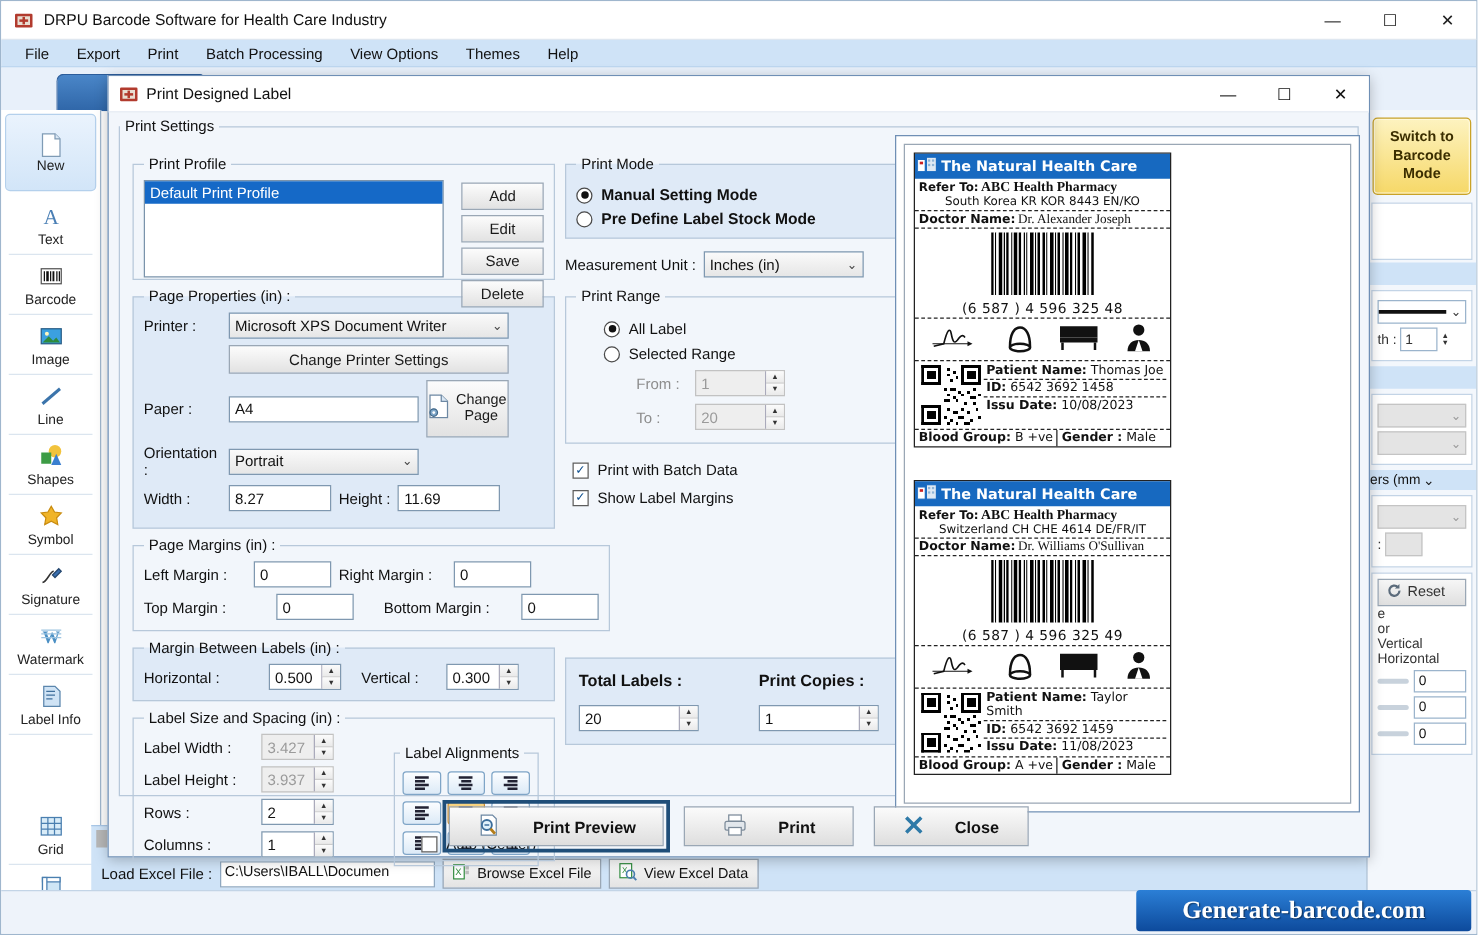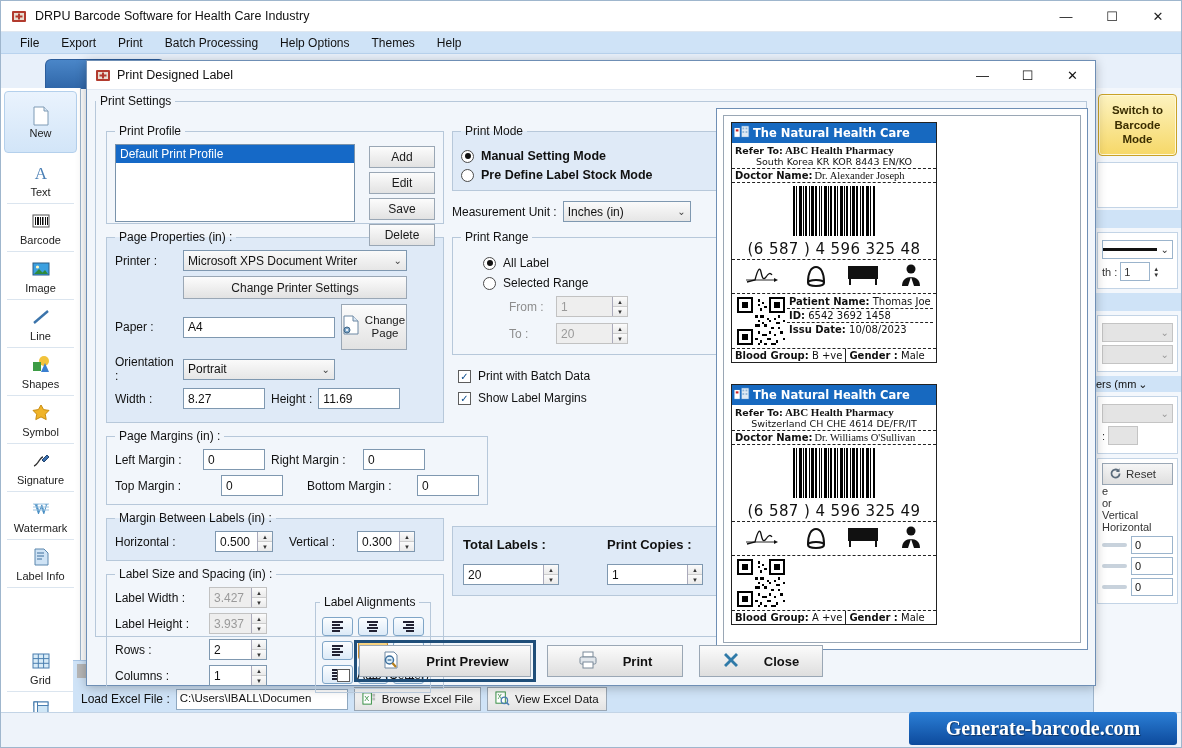--- a/index.html
+++ b/index.html
@@ -192,21 +192,21 @@
   .sec { border-bottom:1px dashed #222; padding:1px 3px; }
   .t-small { font-size:9.5px; }
   .t-bold { font-weight:bold; }
   .refer { display:flex; align-items:baseline; gap:2px; }
   .pharm { font-family:"Liberation Serif", serif; font-weight:bold; font-size:11px; }
   .addr { text-align:center; font-size:9.5px; }
   .docline { display:flex; align-items:baseline; gap:2px; font-size:10px; }
   .docname { font-family:"Liberation Serif", serif; font-size:10.5px; }
   .barcode { height:56px; display:flex; justify-content:center; align-items:stretch; gap:0; padding:3px 6px; }
   .barcode b { display:block; background:#000; height:100%; }
-  .bnum { text-align:center; font-size:15px; letter-spacing:.4px; }
+  .bnum { text-align:center; font-size:11px; letter-spacing:.4px; }
   .icons { display:flex; align-items:center; justify-content:space-around; height:34px; }
   .qrrow { display:flex; }
   .qr { width:48px; height:48px; margin:2px; }
   .pinfo { flex:1; }
   .pinfo div { border-bottom:1px dashed #222; font-size:10px; padding:1px 2px; }
   .pinfo div:last-child { border-bottom:none; }
   .bg-row { display:flex; font-size:10px; }
   .bg-row div { padding:1px 3px; }
   .bg-row .sepr { border-left:1px solid #222; }
 
@@ -238,21 +238,21 @@
       <div class="wbtn">☐</div>
       <div class="wbtn close">✕</div>
     </div>
   </div>
 
   <div class="menubar">
     <span>File</span>
     <span>Export</span>
     <span>Print</span>
     <span>Batch Processing</span>
-    <span>Help Options</span>
+    <span>View Options</span>
     <span>Themes</span>
     <span>Help</span>
   </div>
 
   <div class="tabstrip">
     <div class="qtab">Quick</div>
   </div>
 
   <div class="sidebar">
     <div class="side-new">
@@ -1197,20 +1197,34 @@
                       <rect x="10" y="19" width="1" height="1"></rect>
                       <rect x="13" y="18" width="2" height="1"></rect>
                       <rect x="17" y="19" width="1" height="1"></rect>
                       <rect x="20" y="18" width="1" height="1"></rect>
                     <rect x="9" y="20" width="1" height="1"></rect>
                       <rect x="12" y="20" width="1" height="1"></rect>
                       <rect x="15" y="20" width="2" height="1"></rect>
                   </g>
                 </svg>
               </span>
+              <span class="pinfo">
+                <div>
+                  <b>Patient Name:</b>
+                  <span>Taylor Smith</span>
+                </div>
+                <div>
+                  <b>ID:</b>
+                  <span>6542 3692 1459</span>
+                </div>
+                <div>
+                  <b>Issu Date:</b>
+                  <span>11/08/2023</span>
+                </div>
+              </span>
             </div>
             <div class="bg-row">
               <div>
                 <b>Blood Group:</b>
                 <span>A +ve</span>
               </div>
               <div class="sepr">
                 <b>Gender :</b>
                 <span>Male</span>
               </div>

